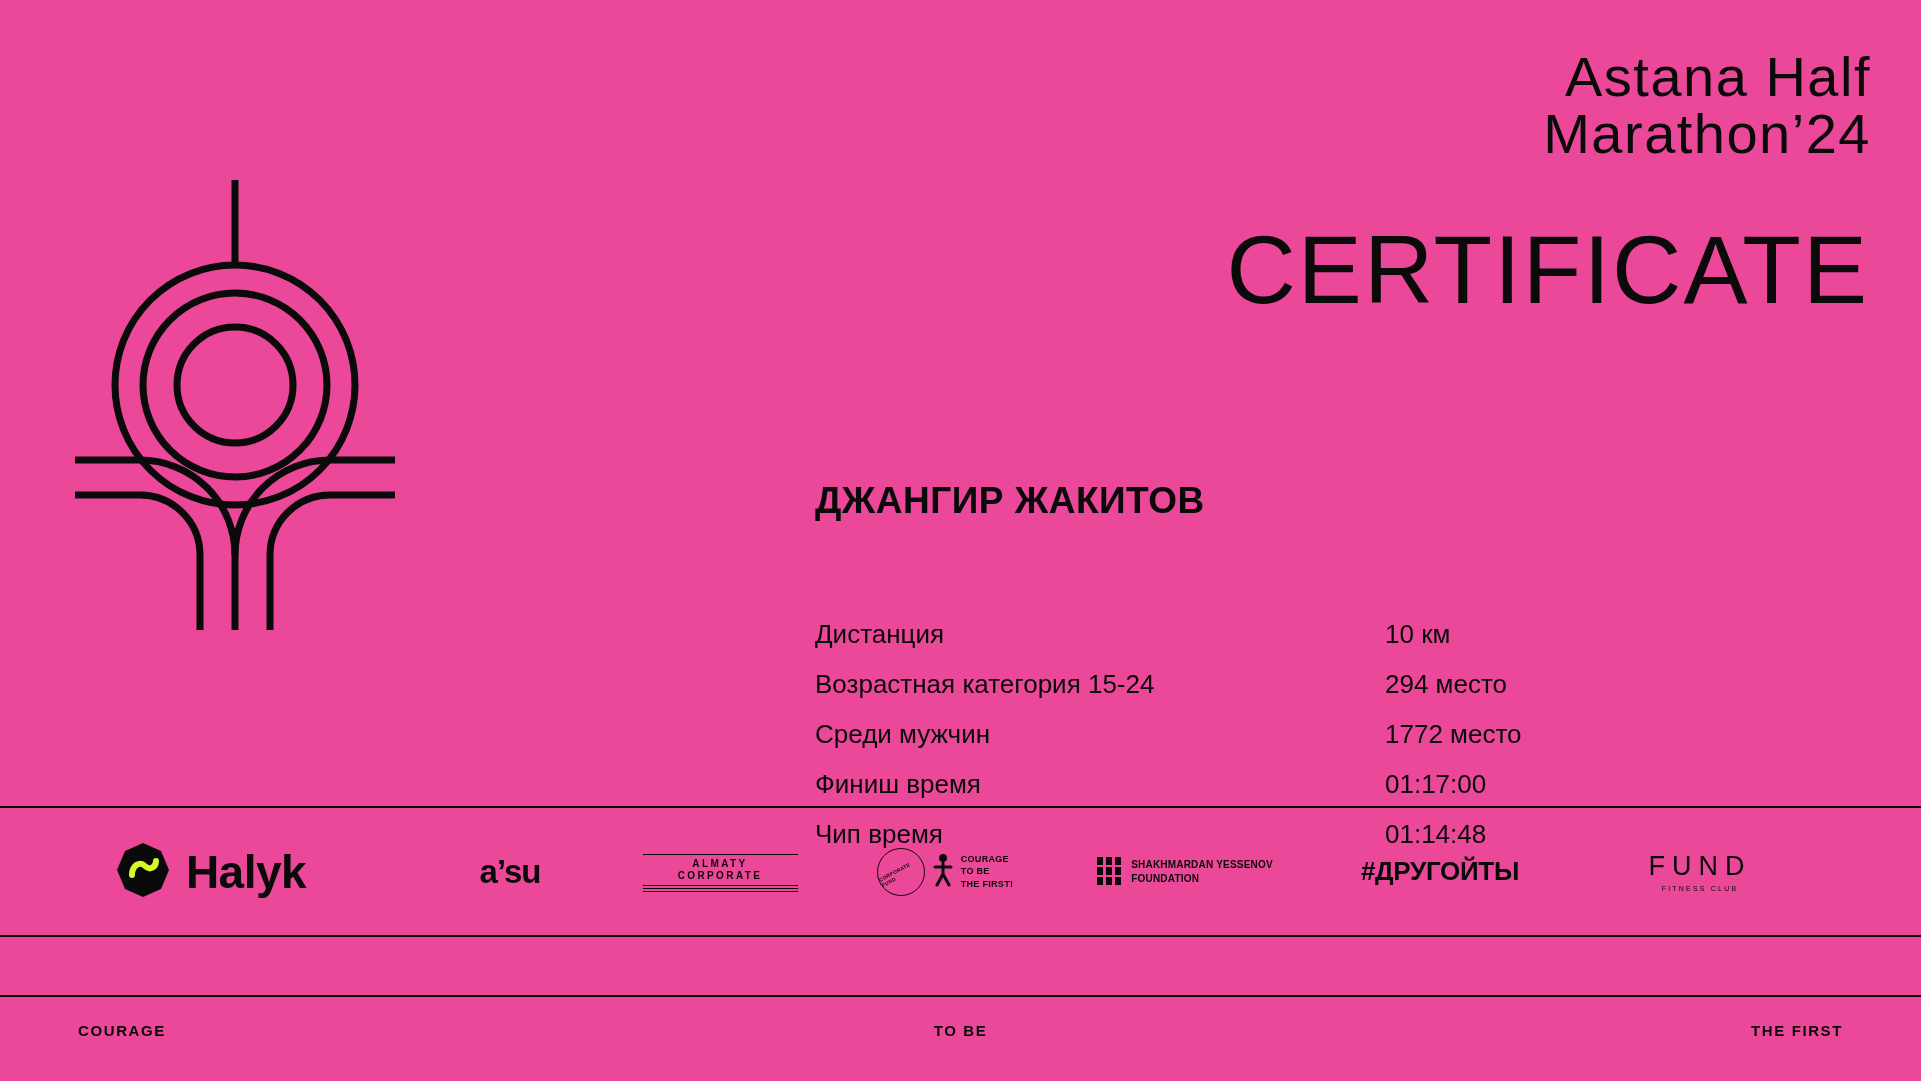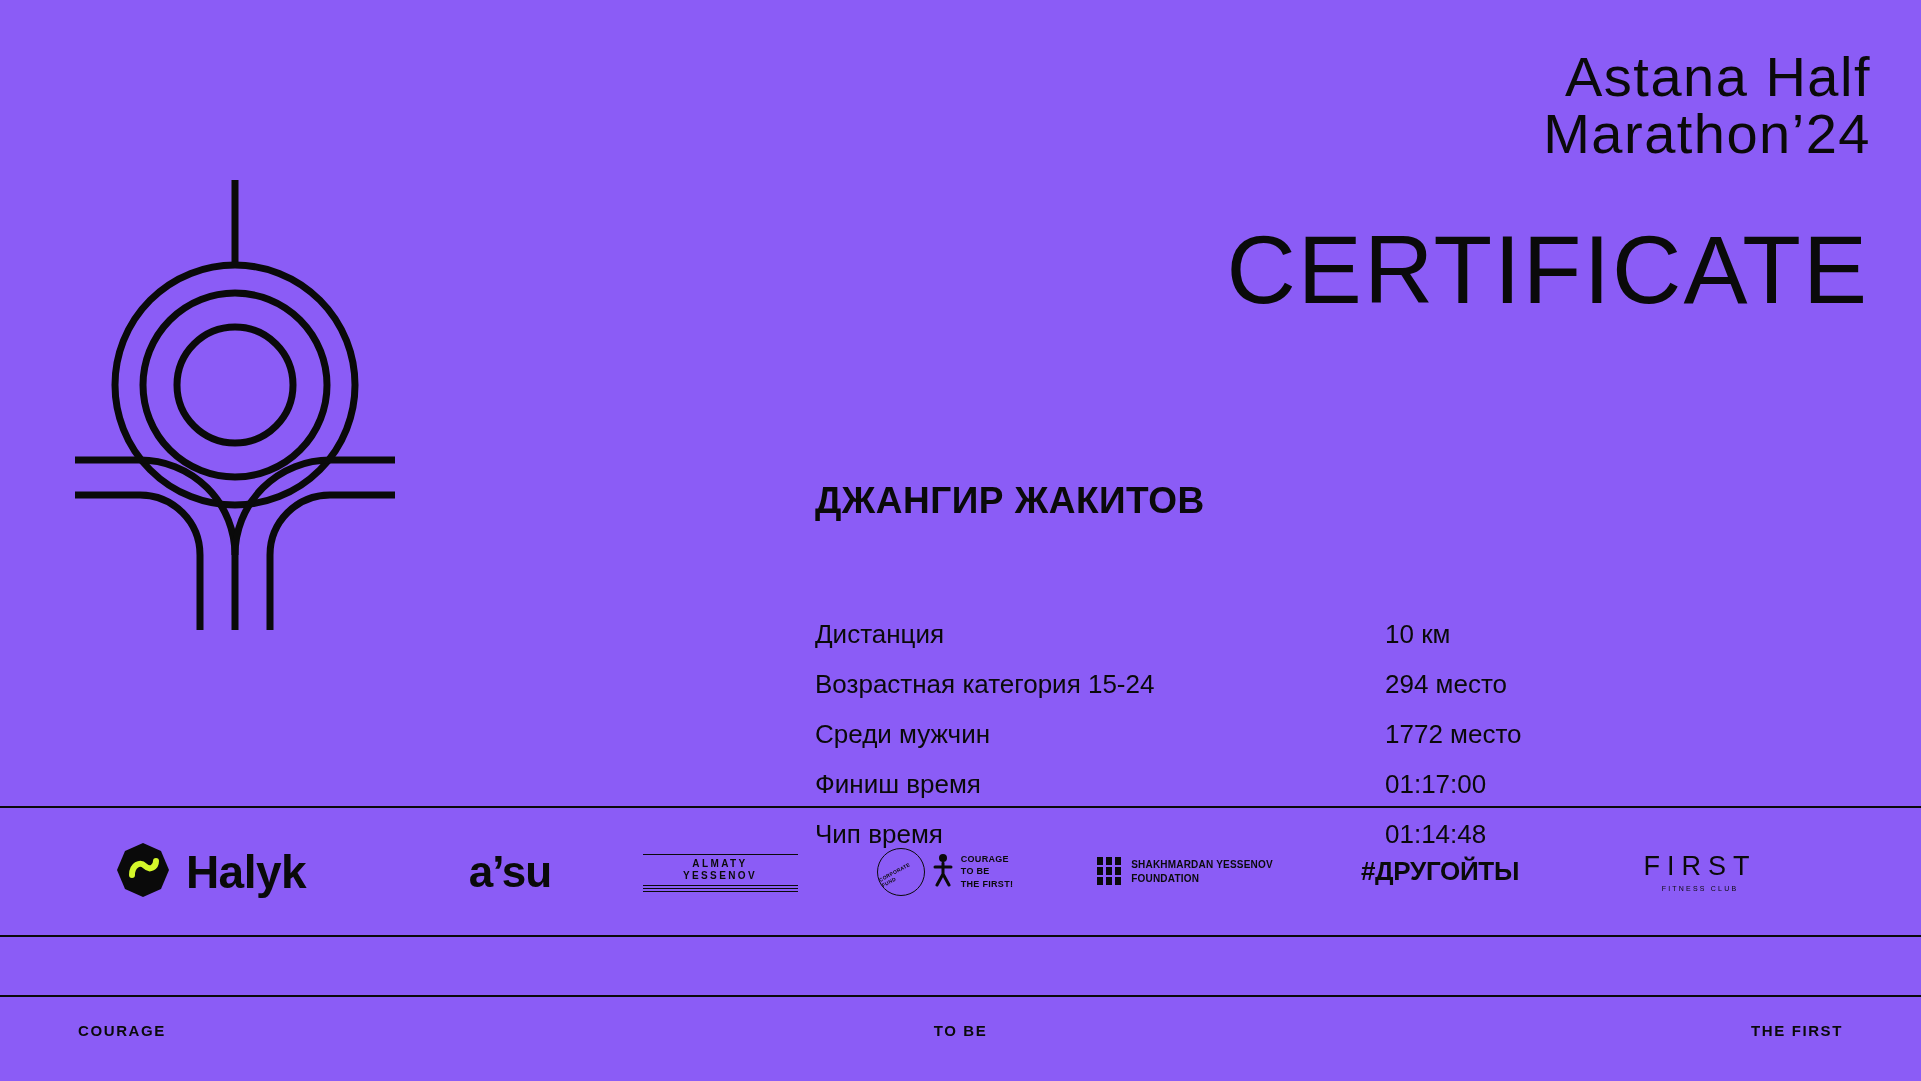--- a/index.html
+++ b/index.html
@@ -10,21 +10,21 @@
   body {
     width: 1921px;
     height: 1081px;
     overflow: hidden;
     font-family: "Liberation Sans", sans-serif;
   }
   .certificate {
     position: relative;
     width: 1921px;
     height: 1081px;
-    background: #8b5cf6;
+    background: #ec4899;
     color: #0a0a0a;
     overflow: hidden;
   }
 
   
   .emblem {
     position: absolute;
     left: 70px;
     top: 170px;
     width: 400px;
@@ -118,21 +118,21 @@
   .sp-drugoi  { width: 240px; }
   .sp-krida   { width: 280px; }
 
   .halyk-wrap { display: flex; align-items: center; gap: 14px; }
   .halyk-text {
     font-size: 46px;
     font-weight: 700;
     letter-spacing: -0.5px;
   }
   .asu-text {
-    font-size: 44px;
+    font-size: 33px;
     font-weight: 700;
     letter-spacing: -1px;
   }
   .almaty-logo {
     text-align: center;
     font-size: 10px;
     font-weight: 700;
     letter-spacing: 2.4px;
     line-height: 1.18;
   }
@@ -291,21 +291,21 @@
     </div>
 
     <div class="sponsor sp-asu">
       <span class="asu-text">a’su</span>
     </div>
 
     <div class="sponsor sp-almaty">
       <div class="almaty-logo">
         <div class="almaty-bars-top"></div>
         <div>ALMATY</div>
-        <div>YESSENOV</div>
+        <div>CORPORATE</div>
         <div class="almaty-bars"></div>
       </div>
     </div>
 
     <div class="sponsor sp-courage">
       <div class="courage-wrap">
         <span class="courage-ring">
           <span>CORPORATE FUND</span>
         </span>
         <span>
@@ -341,21 +341,21 @@
         </span>
       </div>
     </div>
 
     <div class="sponsor sp-drugoi">
       <span class="drugoi-text">#ДРУГОЙТЫ</span>
     </div>
 
     <div class="sponsor sp-krida">
       <div class="krida-wrap">
-        <div class="krida-text">FIRST</div>
+        <div class="krida-text">FUND</div>
         <div class="krida-sub">FITNESS CLUB</div>
       </div>
     </div>
 
   </div>
 
   <div class="footer">
     <span class="footer-left">COURAGE</span>
     <span class="footer-center">TO BE</span>
     <span class="footer-right">THE FIRST</span>

